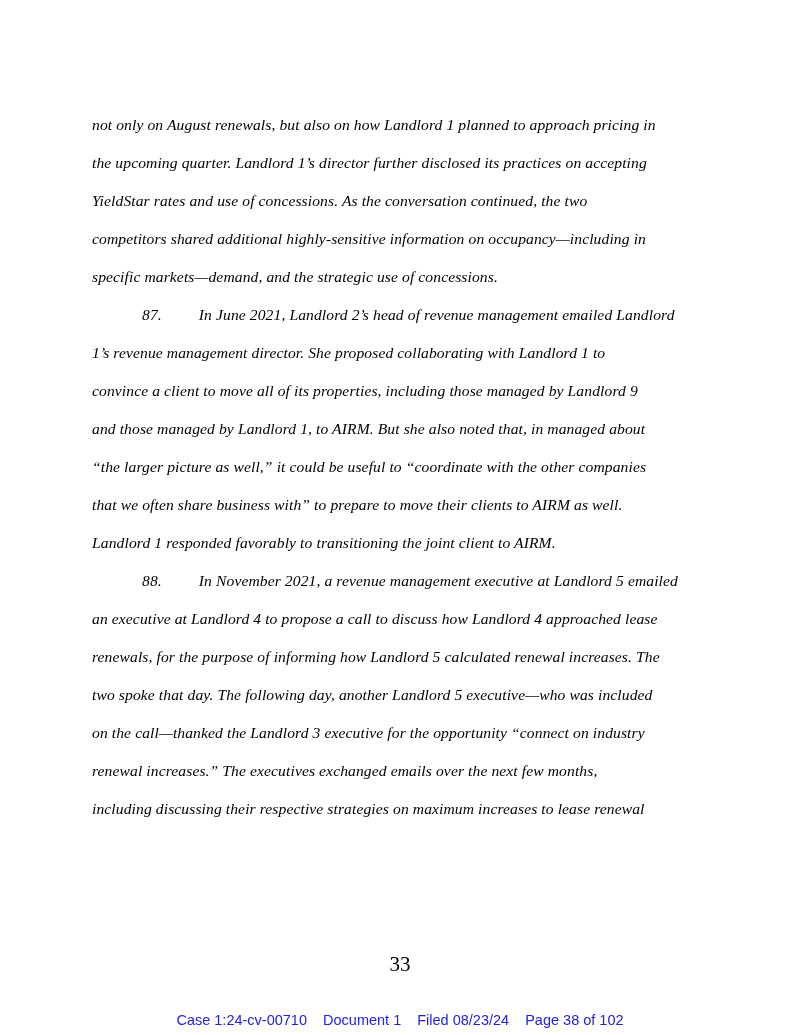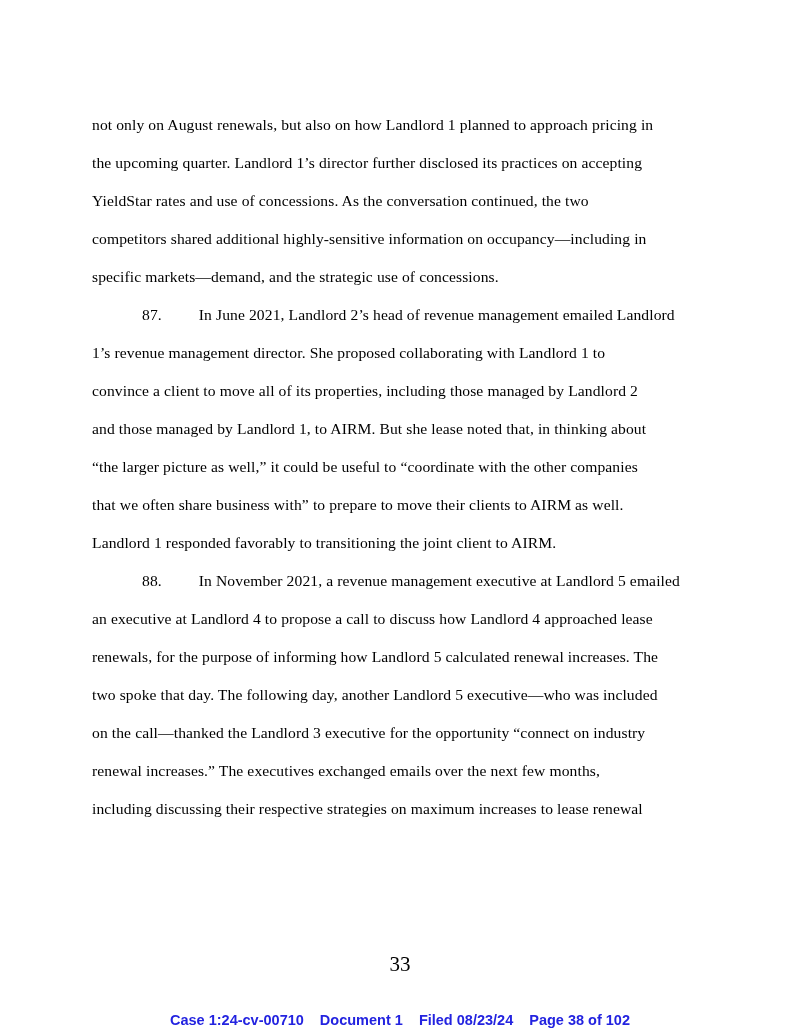--- a/index.html
+++ b/index.html
@@ -21,20 +21,21 @@
     left: 92px;
     top: 106px;
     width: 648px;
   }
   .line {
     white-space: nowrap;
     height: 38px;
     line-height: 38px;
     font-size: 15.6px;
     letter-spacing: 0.1px;
+    font-style: italic;
   }
   .line.indent {
     padding-left: 50px;
   }
   .para-num {
     display: inline-block;
     margin-right: 37px;
   }
   .page-number {
     position: absolute;
@@ -53,40 +54,39 @@
     width: 100%;
     text-align: center;
     font-family: "Liberation Sans", sans-serif;
     font-size: 14.5px;
     line-height: 20px;
     color: #2323e0;
     white-space: nowrap;
   }
   .footer-stamp span {
     margin: 0 6px;
-    font-weight: bold;
   }
 </style>
 </head>
 <body>
 
 <div class="page">
 
   <div class="body-text">
     <div class="line">not only on August renewals, but also on how Landlord 1 planned to approach pricing in</div>
     <div class="line">the upcoming quarter. Landlord 1’s director further disclosed its practices on accepting</div>
     <div class="line">YieldStar rates and use of concessions. As the conversation continued, the two</div>
     <div class="line">competitors shared additional highly-sensitive information on occupancy—including in</div>
     <div class="line">specific markets—demand, and the strategic use of concessions.</div>
     <div class="line indent">
       <span class="para-num">87.</span><span>In June 2021, Landlord 2’s head of revenue management emailed Landlord</span>
     </div>
     <div class="line">1’s revenue management director. She proposed collaborating with Landlord 1 to</div>
-    <div class="line">convince a client to move all of its properties, including those managed by Landlord 2</div>
-    <div class="line">and those managed by Landlord 1, to AIRM. But she lease noted that, in thinking about</div>
+    <div class="line">convince a client to move all of its properties, including those managed by Landlord 9</div>
+    <div class="line">and those managed by Landlord 1, to AIRM. But she also noted that, in managed about</div>
     <div class="line">“the larger picture as well,” it could be useful to “coordinate with the other companies</div>
     <div class="line">that we often share business with” to prepare to move their clients to AIRM as well.</div>
     <div class="line">Landlord 1 responded favorably to transitioning the joint client to AIRM.</div>
     <div class="line indent">
       <span class="para-num">88.</span><span>In November 2021, a revenue management executive at Landlord 5 emailed</span>
     </div>
     <div class="line">an executive at Landlord 4 to propose a call to discuss how Landlord 4 approached lease</div>
     <div class="line">renewals, for the purpose of informing how Landlord 5 calculated renewal increases. The</div>
     <div class="line">two spoke that day. The following day, another Landlord 5 executive—who was included</div>
     <div class="line">on the call—thanked the Landlord 3 executive for the opportunity “connect on industry</div>

